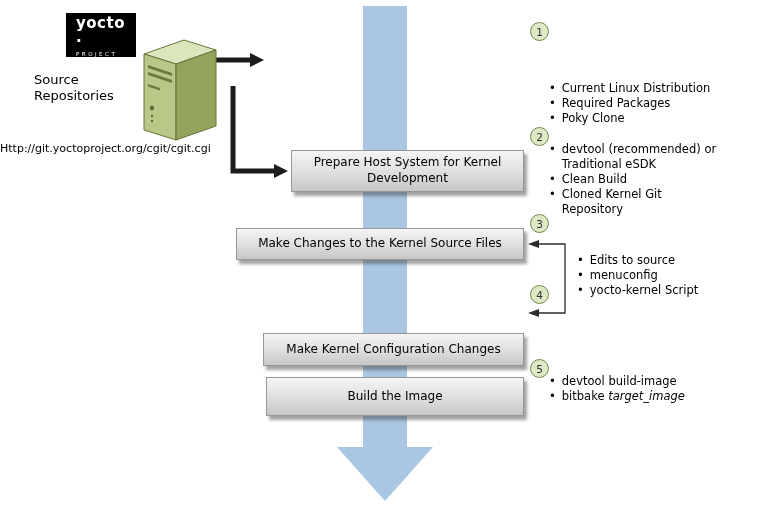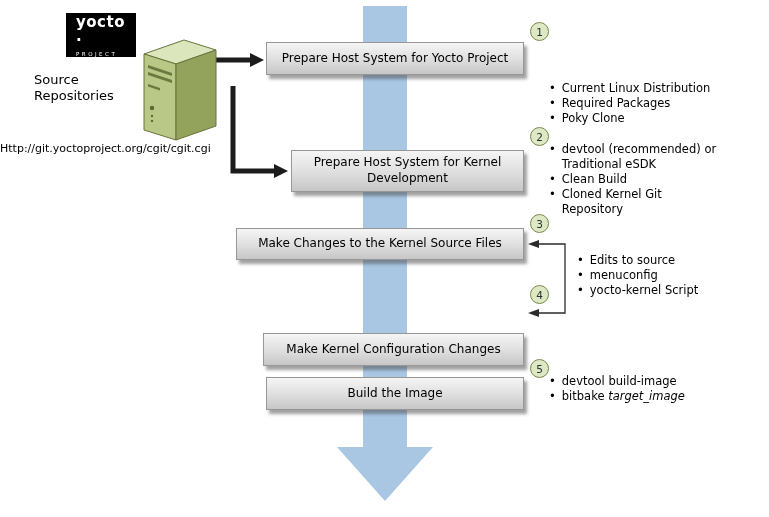--- a/index.html
+++ b/index.html
@@ -31,21 +31,21 @@
     font-size:10.5px;color:#2f2f2f;z-index:2;box-sizing:border-box;
   }
 
   .bullets{position:absolute;font-size:11.5px;line-height:15px;z-index:2;}
   .bullets .item{display:flex;}
   .bullets .item::before{content:"\2022";margin-right:6px;}
 
   .logo{
     position:absolute;left:66px;top:13px;width:70px;height:44px;
     background:var(--logo-bg,#000);color:#fff;display:flex;flex-direction:column;
-    justify-content:space-between;padding-left:10px;box-sizing:border-box;z-index:2;
+    justify-content:center;padding-left:10px;box-sizing:border-box;z-index:2;
   }
   .logo .brand{font-size:15px;font-weight:600;letter-spacing:.5px;}
   .logo .sub{font-size:5.5px;letter-spacing:2.5px;margin-top:1px;}
 
   .src-title{position:absolute;left:34px;top:72px;width:104px;font-weight:normal;
     font-size:13px;line-height:1.25;z-index:2;}
   .src-url{position:absolute;left:0;top:142px;font-size:11px;z-index:2;}
 
   .server-svg{position:absolute;left:138px;top:36px;z-index:2;}
   .italic{font-style:italic;margin-top:47px;}
@@ -79,25 +79,24 @@
     <polygon points="10,36 34,44 34,47 10,39" fill="#6a7a40"></polygon>
     <polygon points="10,48 22,52 22,54.5 10,50.5" fill="#6a7a40"></polygon>
     <circle cx="14" cy="72" r="2.2" fill="#5a6a33"></circle>
     <circle cx="14" cy="80" r="1.2" fill="#5a6a33"></circle>
     <circle cx="14" cy="85" r="1.2" fill="#5a6a33"></circle>
   </svg>
 
   <div class="src-title">Source Repositories</div>
   <div class="src-url">Http://git.yoctoproject.org/cgit/cgit.cgi</div>
 
-  <div class="box nowrap" style="left:266px;top:42px;width:258px;height:33px;">Prepare Host System for Yocto Project</div>
   <div class="box" style="left:291px;top:150px;width:233px;height:42px;">Prepare Host System for Kernel Development</div>
   <div class="box nowrap" style="left:236px;top:228px;width:288px;height:32px;">Make Changes to the Kernel Source Files</div>
   <div class="box nowrap" style="left:263px;top:297px;width:261px;height:33px;margin-top:36px;">Make Kernel Configuration Changes</div>
-  <div class="box nowrap" style="left:266px;top:377px;width:258px;height:33px;">Build the Image</div>
+  <div class="box nowrap" style="left:266px;top:377px;width:258px;height:39px;">Build the Image</div>
 
   <div class="circle" style="left:530px;top:22px;">1</div>
   <div class="circle" style="left:530px;top:127px;">2</div>
   <div class="circle" style="left:530px;top:214px;">3</div>
   <div class="circle" style="left:530px;top:285px;">4</div>
   <div class="circle" style="left:530px;top:359px;">5</div>
 
   <div class="bullets" style="left:549px;top:41px;width:205px;margin-top:40px;">
     <div class="item">
         <span>Current Linux Distribution</span>

